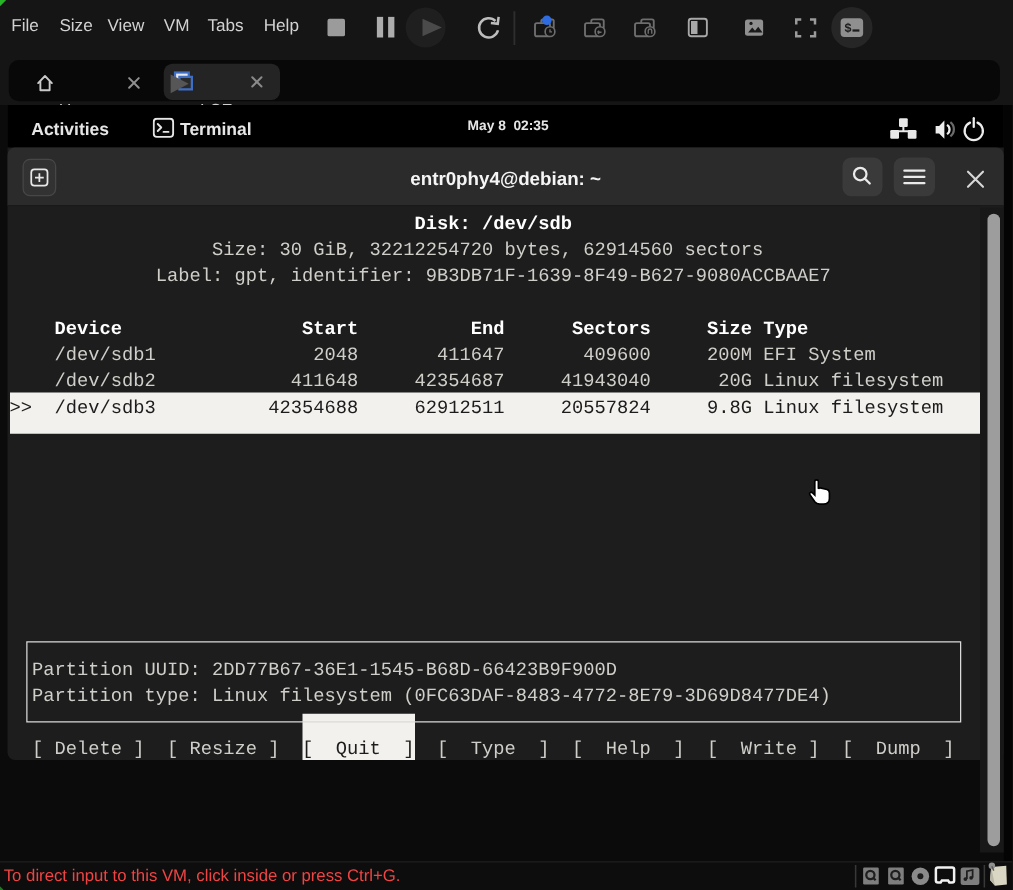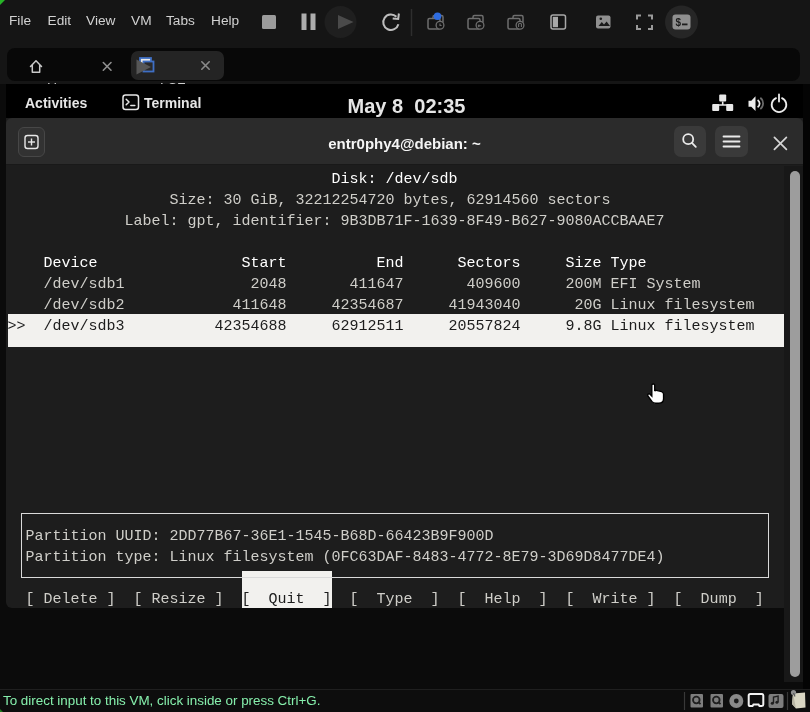--- a/index.html
+++ b/index.html
@@ -20,39 +20,39 @@
   
   #vm { left:6px; top:84px; width:797px; height:524px; background:#1d1d1d; border-radius:0 0 6px 6px; }
   #gnomebar { left:0; top:0; width:797px; height:34px; background:#000; }
   .gtxt { position:absolute; color:#e6e6e6; font-size:14px; font-weight:bold; }
   #termhdr { left:0; top:34px; width:797px; height:47px; background:#2b2b2b; border-radius:6px 6px 0 0;
     border-bottom:1px solid #191919; }
   .hbtn { position:absolute; border-radius:7px; background:#3a3a3a; }
   
   #term { left:1.5px; top:84.9px; font-family:"Liberation Mono", monospace;
     font-size:15px; line-height:21px; color:#cfcec9; white-space:pre; }
-  #term .b { font-weight:normal; color:#ffffff;text-align:center; }
+  #term .b { font-weight:bold; color:#ffffff;text-align:center; }
   #term .hl { background:#f2f1ee; color:#1c1c1c; padding:4px 2px 12px 0; }
   #term .inv { background:#f2f1ee; color:#1c1c1c; padding:20px 0 0; }
   #boxborder { left:15px; top:429px; width:748px; height:64.5px;
     border:1.5px solid #dadada; }
   #scrollthumb { left:784px; top:87px; width:10px; height:506px; background:#9d9d9d;
     border-radius:5px; }
   
   #statusbar { left:0; top:689px; width:810px; height:23px; background:#0d0d0d;
     border-top:1px solid #1f1f1f; }
-  #statustxt { position:absolute; left:3px; top:2.5px; font-size:13.4px; color:#86efac; }
+  #statustxt { position:absolute; left:3px; top:2.5px; font-size:13.4px; color:#ef4444; }
 </style>
 </head>
 <body>
 <div id="stage">
 
   <div id="menurow" class="abs">
     <span class="mitem" style="left:9px">File</span>
-    <span class="mitem" style="left:47.5px">Edit</span>
+    <span class="mitem" style="left:47.5px">Size</span>
     <span class="mitem" style="left:86px">View</span>
     <span class="mitem" style="left:131px">VM</span>
     <span class="mitem" style="left:166px">Tabs</span>
     <span class="mitem" style="left:211px">Help</span>
   </div>
   <svg class="abs" style="left:0;top:0" width="810" height="46" viewBox="0 0 810 46">
  <rect x="262" y="15" width="14" height="14" rx="1.5" fill="#9b9b9b"></rect>
  <rect x="301.5" y="13.5" width="5" height="16.5" fill="#adadad"></rect>
  <rect x="310.5" y="13.5" width="5" height="16.5" fill="#adadad"></rect>
  <circle cx="340.5" cy="22" r="16" fill="#1f1f1f"></circle>
@@ -113,21 +113,21 @@
   <div class="abs" style="left:803px;top:84px;width:7px;height:605px;background:#040404"></div>
   <div id="vm" class="abs">
     <div id="gnomebar" class="abs"></div>
     <span class="gtxt" style="left:19px;top:11px">Activities</span>
 <svg class="abs" style="left:116px;top:10px" width="18" height="17" viewBox="0 0 18 17">
  <rect x="1" y="1" width="15.5" height="14.5" rx="2.5" fill="#050505" stroke="#e6e6e6" stroke-width="1.5"></rect>
  <path d="M4.2,5.2 L7,8 L4.2,10.8" stroke="#e6e6e6" stroke-width="1.5" fill="none" stroke-linecap="round" stroke-linejoin="round"></path>
  <line x1="8.8" y1="11.5" x2="12.8" y2="11.5" stroke="#e6e6e6" stroke-width="1.5" stroke-linecap="round"></line>
 </svg>
 <span class="gtxt" style="left:138px;top:11px">Terminal</span>
-<span class="gtxt" style="left:400.5px;top:10.5px;transform:translateX(-50%);white-space:pre;font-size:20px">May 8  02:35</span>
+<span class="gtxt" style="left:400.5px;top:10.5px;transform:translateX(-50%);white-space:pre;font-size:11px">May 8  02:35</span>
 <svg class="abs" style="left:701.5px;top:9px" width="92" height="22" viewBox="0 0 92 22">
  <g fill="#e8e8e8">
   <rect x="11.2" y="1.5" width="7" height="7" rx="1"></rect>
   <rect x="4.2" y="11" width="7" height="7" rx="1"></rect>
   <rect x="18.2" y="11" width="7" height="7" rx="1"></rect>
   <path d="M14,8.5 h1.5 v3 h-8 v3 h-1.5 v-3 h-6 z" transform="translate(7,0)" fill="none"></path>
  </g>
  <path d="M14.7,8.5 V12 M7.7,14.5 V12 H21.7 V14.5" stroke="#e8e8e8" stroke-width="1.6" fill="none"></path>
  <g>
   <path d="M40.5,7.7 H43.3 L47.5,3.3 V17.9 L43.3,13.8 H40.5 Z" fill="#ececec"></path>

